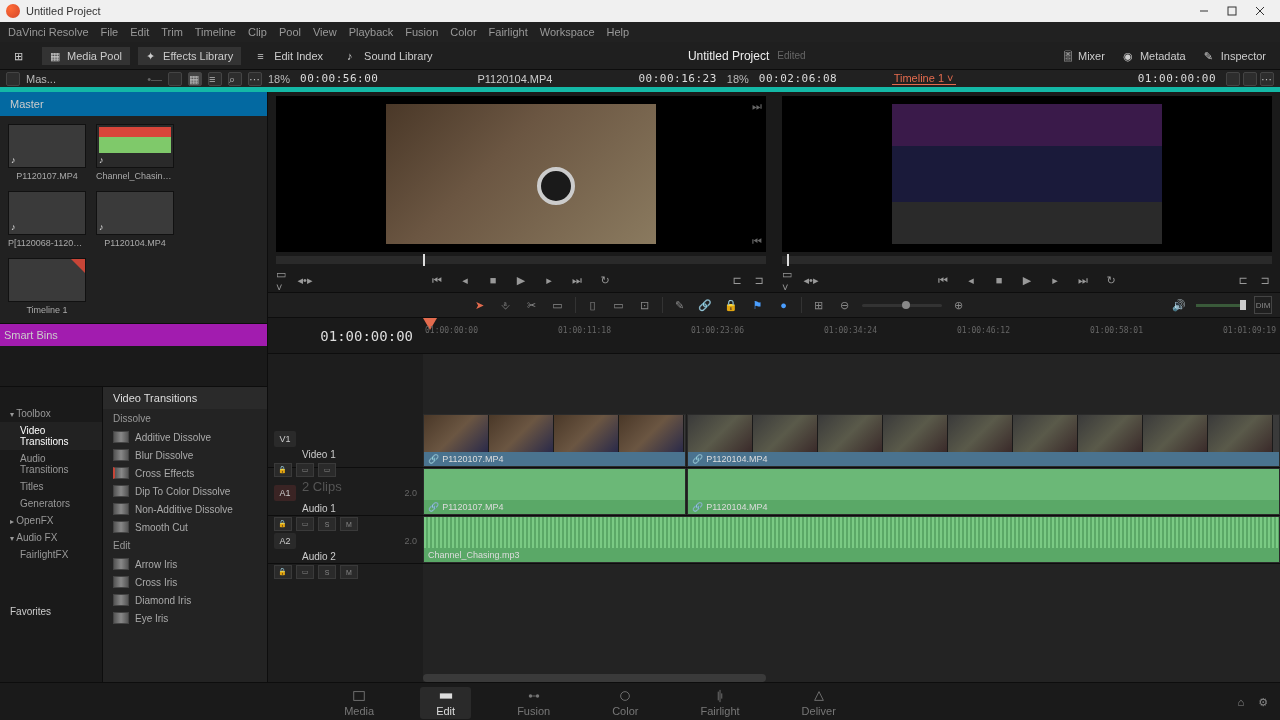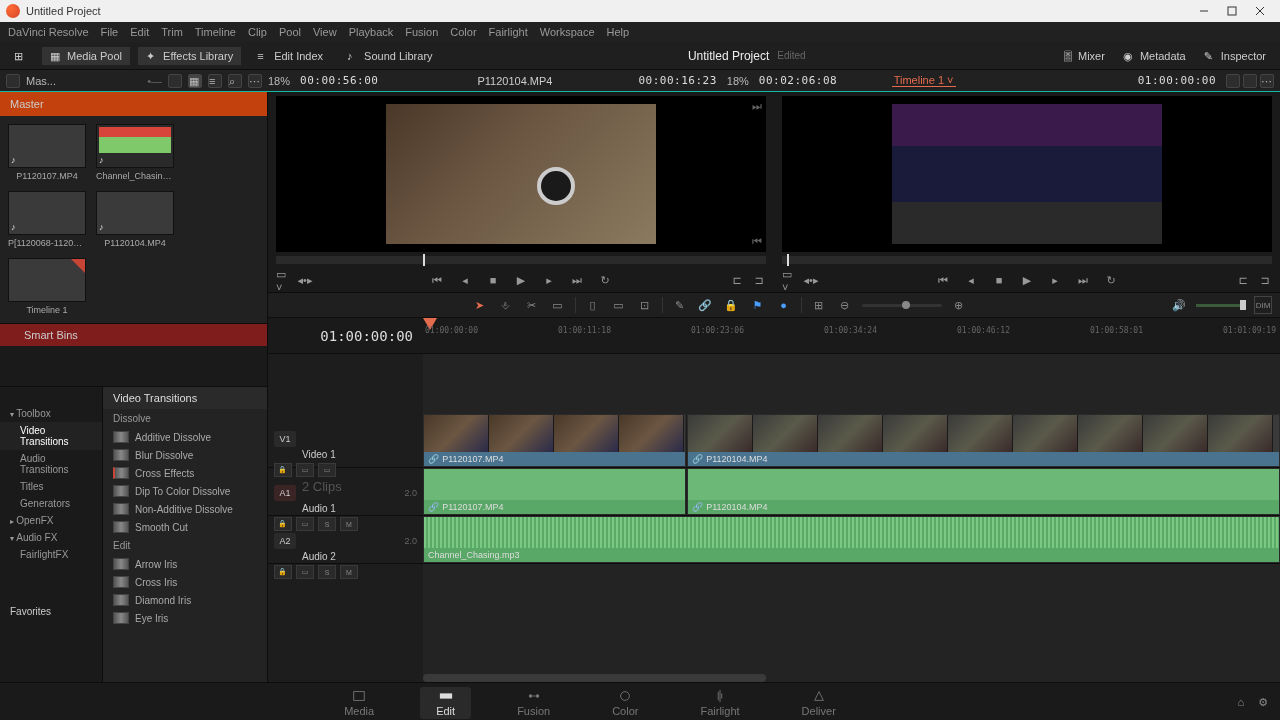--- a/index.html
+++ b/index.html
@@ -18,45 +18,45 @@
 
 
 .top-toolbar { height: 28px; background: #1f1f1f; border-bottom: 1px solid #0d0d0d; display: flex; align-items: center; padding: 0 6px; gap: 8px; }
 .top-toolbar .btn-chip { display: flex; align-items: center; gap: 5px; padding: 3px 8px; color: #ccc; cursor: pointer; }
 .top-toolbar .btn-chip.toggled { background: #333; }
 .top-toolbar .center { flex: 1; text-align: center; color: #eee; font-size: 12px; display:flex; align-items:center; justify-content:center; gap:8px;}
 .right-chips { display: flex; gap: 2px; }
 .icon-sm { width: 12px; height: 12px; display: inline-block; }
 
 
-.subheader { height: 22px; background: #212121; border-bottom: 1px solid #14b8a6; display: flex; align-items: center; }
+.subheader { height: 22px; background: #212121; border-bottom: 5px solid #14b8a6; display: flex; align-items: center; }
 .sub-left { width: 268px; display: flex; align-items: center; gap: 6px; padding: 0 6px; }
 .sub-center { flex: 1; display: flex; align-items: center; justify-content: center; gap: 10px; position: relative; }
 .sub-right { width: 270px; display:flex; align-items:center; justify-content:flex-end; gap:10px; padding:0 6px;}
 .tc { font-family: monospace; letter-spacing: 0.5px; color:#ddd;}
 .percent { color:#bbb; }
 .source-name { position:absolute; left:50%; transform:translateX(-50%); color:#ccc; }
 .timeline-name { color: #e36b4e; border-bottom: 1px solid #e36b4e; padding:0 2px; }
 .mini-icons { display:flex; gap:3px; }
 .mini-icon { width:14px; height:14px; background:#2d2d2d; border:1px solid #444; border-radius:2px; cursor:pointer;}
 
 
 .main { display: flex; height: 590px; }
 .sidebar { width: 268px; display: flex; flex-direction: column; background: #1a1a1a; border-right: 1px solid #0d0d0d; }
-.master-label { padding: 6px 10px; background:#c2410c; color:#ccc; font-size:11px;}
+.master-label { padding: 6px 10px; background:#0369a1; color:#ccc; font-size:11px;}
 .bin-thumbs { padding: 8px; display: flex; flex-wrap: wrap; gap: 10px; background:#212121; flex:0 0 auto; border-bottom:1px solid #0d0d0d;}
 .thumb { width: 78px; }
 .thumb-img { width: 78px; height: 44px; background: #3a3a3a; border: 1px solid #111; position: relative; }
 .thumb-img.audio { background:#2a2a2a; }
 .thumb-img.audio::after { content:''; position:absolute; inset:2px 2px 14px 2px; background:linear-gradient(to bottom,#d8453a 40%,#7fc96a 40%);}
 .thumb-img .corner { position:absolute; left:2px; bottom:2px; font-size:9px; color:#ddd;}
 .thumb-img.tl::before { content:''; position:absolute; right:0; top:0; border:7px solid transparent; border-right-color:#c74537; border-top-color:#c74537;}
 .thumb-label { font-size: 9px; text-align: center; color: #aaa; margin-top: 3px; overflow:hidden; white-space:nowrap; text-overflow:ellipsis;}
 
-.smartbins { padding: 5px 24px; color:#ccc; background:#7f1d1d; }
+.smartbins { padding: 5px 4px; color:#ccc; background:#a21caf; }
 
 .fx-panel { flex:1; display:flex; border-top:1px solid #0d0d0d;}
 .fx-nav { width: 102px; background:#1a1a1a; padding-top:18px;}
 .fx-nav-item { padding: 3px 10px; font-size: 10px; color:#999; cursor:pointer;}
 .fx-nav-item.indent { padding-left: 20px; }
 .fx-nav-item.sel { color:#fff; background:rgba(255,255,255,0.04);}
 .fx-nav-item.arrow::before { content:'▸ '; font-size:8px;}
 .fx-nav-item.arrow-open::before { content:'▾ '; font-size:8px;}
 
 .fx-list { flex:1; background:#232323; border-left:1px solid #0d0d0d; overflow:hidden;}

